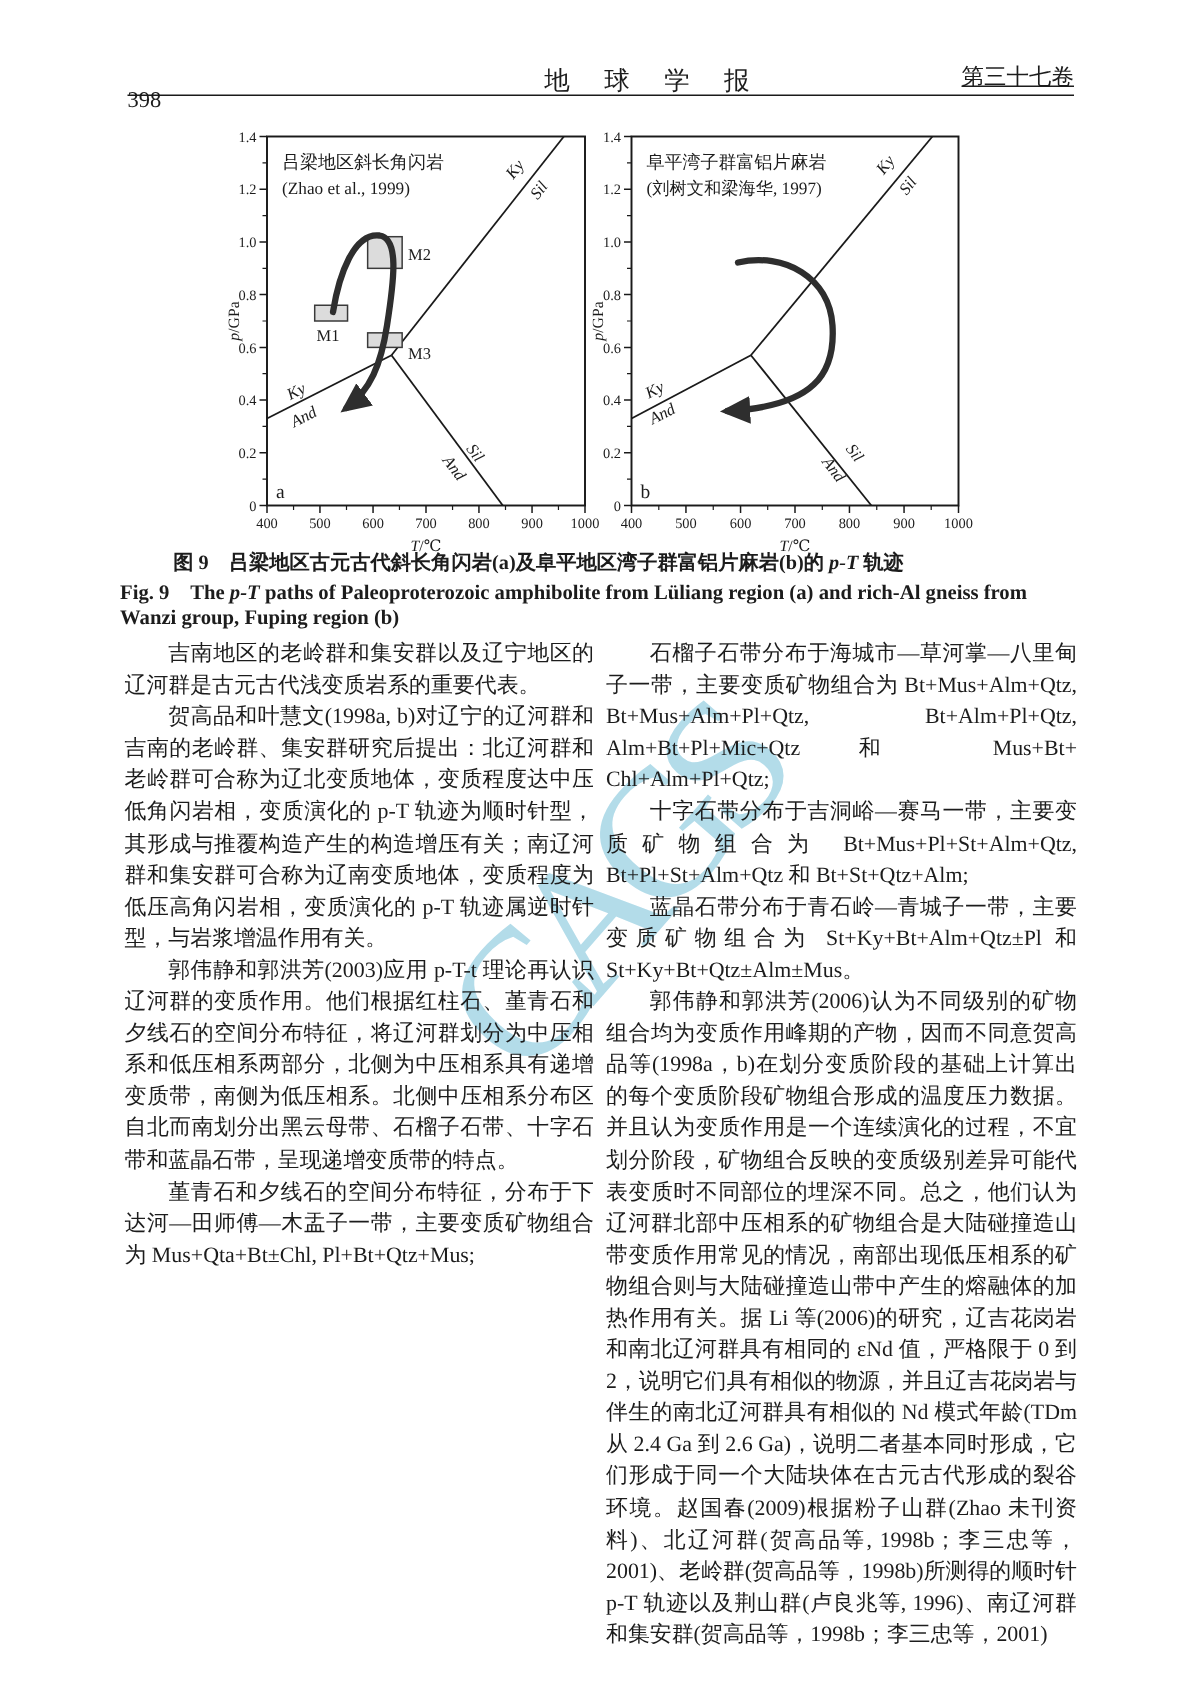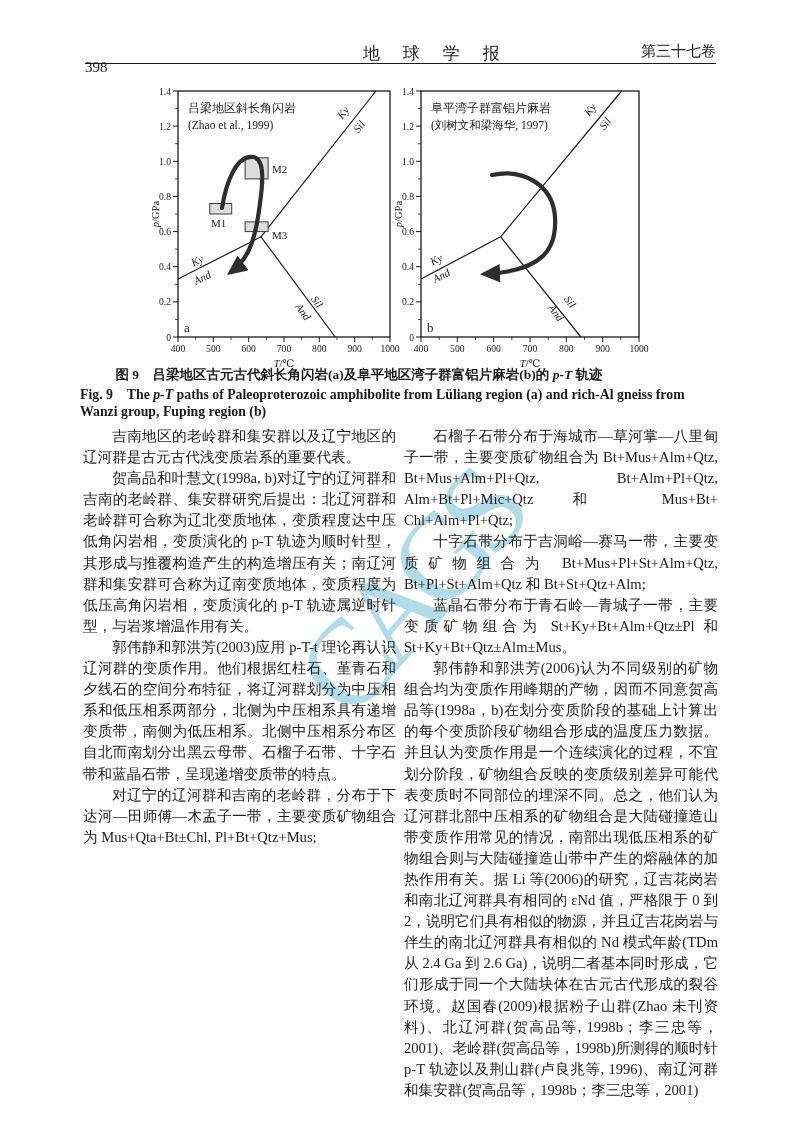--- a/index.html
+++ b/index.html
@@ -14,21 +14,21 @@
     display:flex;align-items:center;justify-content:center;z-index:0;pointer-events:none;
   }
   .watermark span{
     font-family:"Liberation Serif","DejaVu Serif",serif;
     font-size:122px;letter-spacing:-0.12em;color:#a6d6e6;opacity:.85;
     transform:rotate(-49deg);white-space:nowrap;
   }
   
   .hdr-page{left:85px;top:42px;font-size:15px;margin-top:17px;}
   .hdr-journal{left:0;top:42px;width:800px;text-align:center;font-size:17px;letter-spacing:.55em;padding-left:36px;}
-  .hdr-volume{right:84px;top:42px;font-size:15px;}
+  .hdr-volume{right:84px;top:42px;font-size:15px;text-decoration:underline;}
   .hdr-rule{left:85px;top:63px;width:631px;border-top:1.7px solid #1a1a1a;height:0;}
   
   .panel-a{left:150px;top:85px;}
   .panel-b{left:395px;top:85px;}
   svg text{font-family:"Liberation Serif","DejaVu Serif",serif;fill:#1c1c1c;}
   .tick-lab{font-size:9.6px;}
   .ax-lab{font-size:10.5px;}
   .ital{font-style:italic;}
   .bound-lab{font-size:11px;font-style:italic;}
   .stage-lab{font-size:11px;}
@@ -163,21 +163,21 @@
     <text class="ax-lab" text-anchor="middle" transform="translate(7,129) rotate(-90)"><tspan class="ital">p</tspan><tspan>/GPa</tspan></text>
   </svg>
 
   <div class="layer cap-cn"><span>图 9</span> <span>吕梁地区古元古代斜长角闪岩(a)及阜平地区湾子群富铝片麻岩(b)的 </span><i>p-T</i><span> 轨迹</span></div>
   <div class="layer cap-en"><span>Fig. 9</span> <span>The </span><i>p-T</i><span> paths of Paleoproterozoic amphibolite from Lüliang region (a) and rich-Al gneiss from Wanzi group, Fuping region (b)</span></div>
 
   <div class="layer col col-left">
     <p class="para">吉南地区的老岭群和集安群以及辽宁地区的辽河群是古元古代浅变质岩系的重要代表。</p>
     <p class="para">贺高品和叶慧文(1998a, b)对辽宁的辽河群和吉南的老岭群、集安群研究后提出：北辽河群和老岭群可合称为辽北变质地体，变质程度达中压低角闪岩相，变质演化的 p-T 轨迹为顺时针型，其形成与推覆构造产生的构造增压有关；南辽河群和集安群可合称为辽南变质地体，变质程度为低压高角闪岩相，变质演化的 p-T 轨迹属逆时针型，与岩浆增温作用有关。</p>
     <p class="para">郭伟静和郭洪芳(2003)应用 p-T-t 理论再认识辽河群的变质作用。他们根据红柱石、堇青石和夕线石的空间分布特征，将辽河群划分为中压相系和低压相系两部分，北侧为中压相系具有递增变质带，南侧为低压相系。北侧中压相系分布区自北而南划分出黑云母带、石榴子石带、十字石带和蓝晶石带，呈现递增变质带的特点。</p>
-    <p class="para">对辽宁的辽河群和吉南的老岭群，分布于下达河—田师傅—木盂子一带，主要变质矿物组合为 Mus+Qta+Bt±Chl, Pl+Bt+Qtz+Mus;</p>
+    <p class="para">堇青石和夕线石的空间分布特征，分布于下达河—田师傅—木盂子一带，主要变质矿物组合为 Mus+Qta+Bt±Chl, Pl+Bt+Qtz+Mus;</p>
   </div>
 
   <div class="layer col col-right">
     <p class="para">石榴子石带分布于海城市—草河掌—八里甸子一带，主要变质矿物组合为 Bt+Mus+Alm+Qtz, Bt+Mus+Alm+Pl+Qtz, Bt+Alm+Pl+Qtz, Alm+Bt+Pl+Mic+Qtz 和 Mus+Bt+ Chl+Alm+Pl+Qtz;</p>
     <p class="para">十字石带分布于吉洞峪—赛马一带，主要变质矿物组合为 Bt+Mus+Pl+St+Alm+Qtz, Bt+Pl+St+Alm+Qtz 和 Bt+St+Qtz+Alm;</p>
     <p class="para">蓝晶石带分布于青石岭—青城子一带，主要变质矿物组合为 St+Ky+Bt+Alm+Qtz±Pl 和 St+Ky+Bt+Qtz±Alm±Mus。</p>
     <p class="para">郭伟静和郭洪芳(2006)认为不同级别的矿物组合均为变质作用峰期的产物，因而不同意贺高品等(1998a，b)在划分变质阶段的基础上计算出的每个变质阶段矿物组合形成的温度压力数据。并且认为变质作用是一个连续演化的过程，不宜划分阶段，矿物组合反映的变质级别差异可能代表变质时不同部位的埋深不同。总之，他们认为辽河群北部中压相系的矿物组合是大陆碰撞造山带变质作用常见的情况，南部出现低压相系的矿物组合则与大陆碰撞造山带中产生的熔融体的加热作用有关。据 Li 等(2006)的研究，辽吉花岗岩和南北辽河群具有相同的 εNd 值，严格限于 0 到 2，说明它们具有相似的物源，并且辽吉花岗岩与伴生的南北辽河群具有相似的 Nd 模式年龄(TDm 从 2.4 Ga 到 2.6 Ga)，说明二者基本同时形成，它们形成于同一个大陆块体在古元古代形成的裂谷环境。赵国春(2009)根据粉子山群(Zhao 未刊资料)、北辽河群(贺高品等, 1998b；李三忠等，2001)、老岭群(贺高品等，1998b)所测得的顺时针 p-T 轨迹以及荆山群(卢良兆等, 1996)、南辽河群和集安群(贺高品等，1998b；李三忠等，2001)</p>
   </div>
 
 </div>

